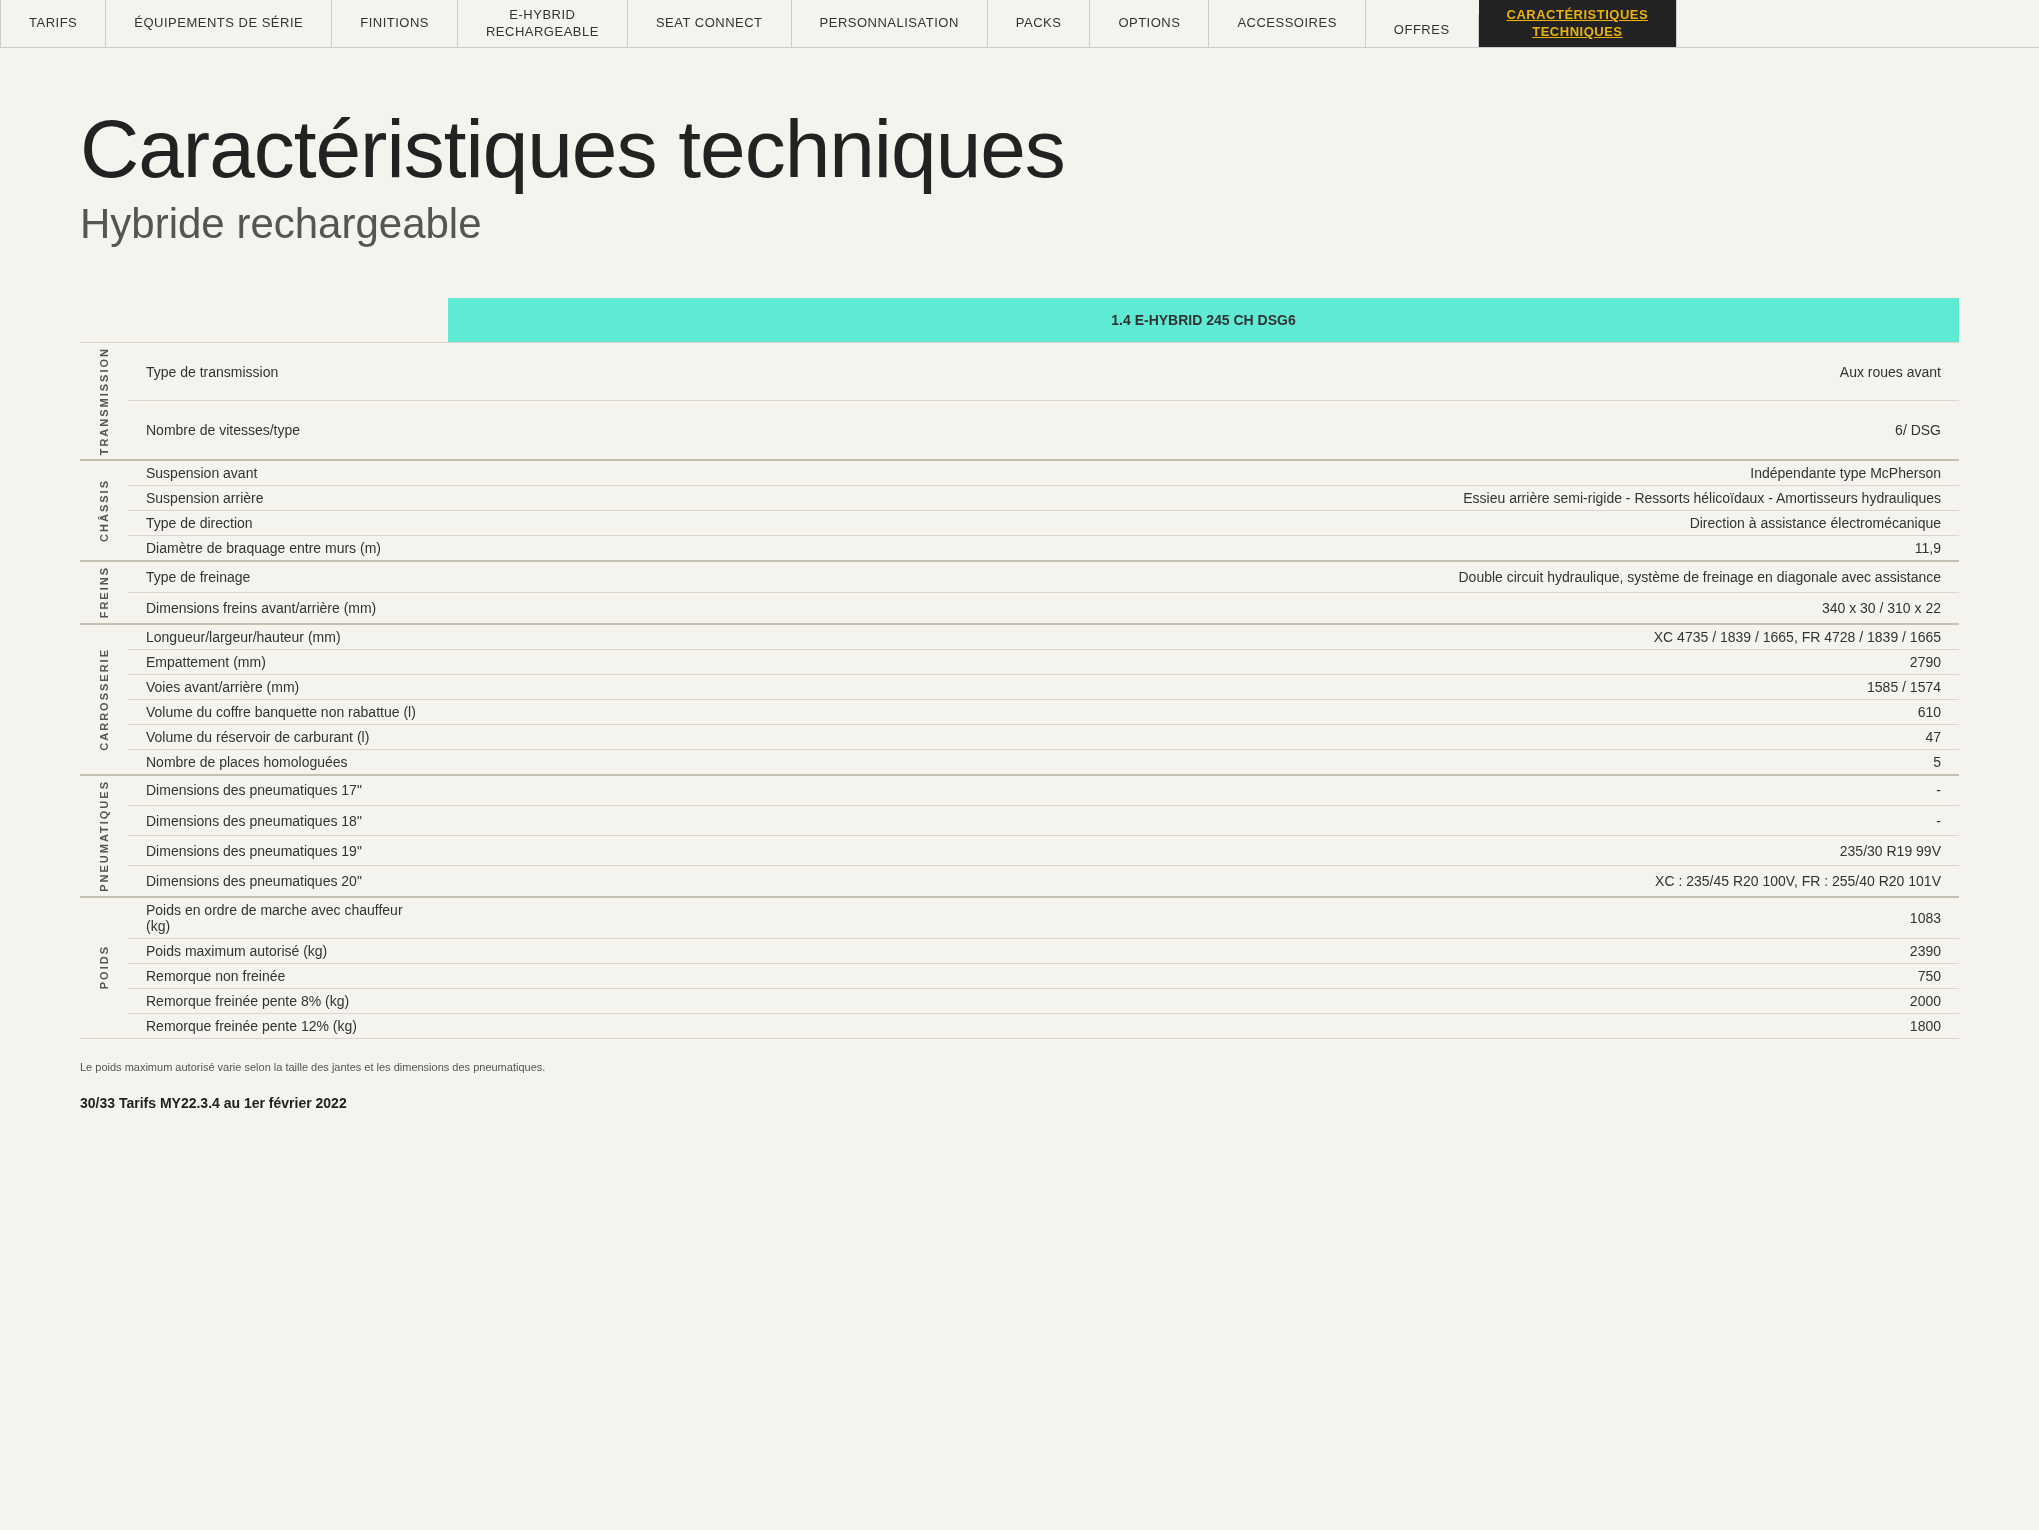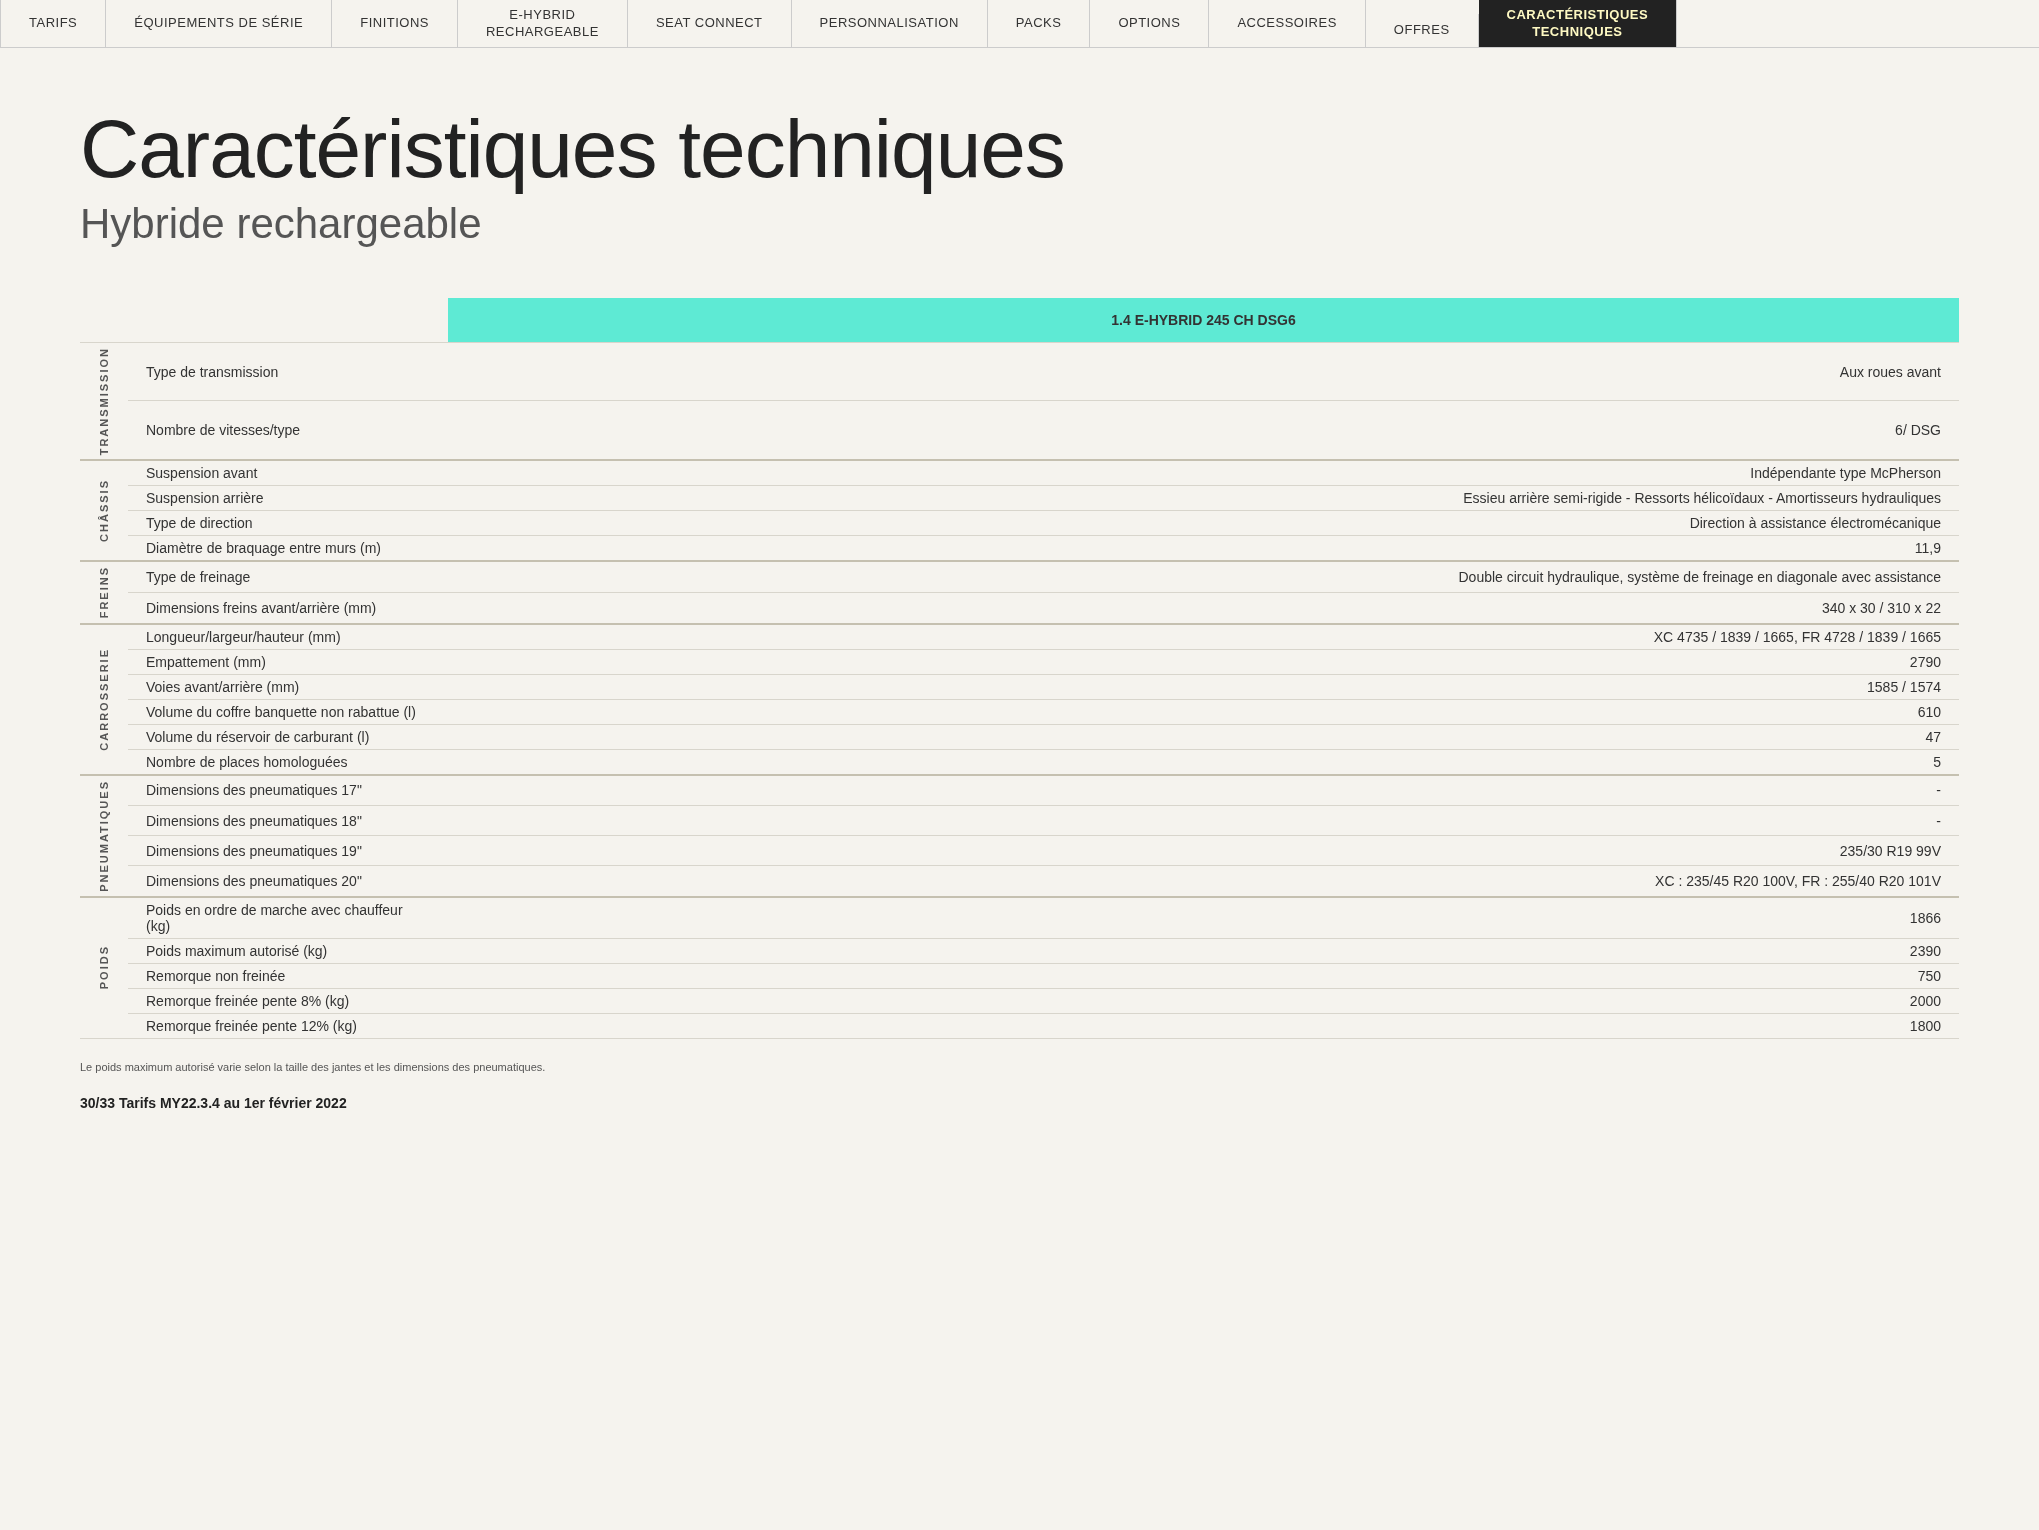--- a/index.html
+++ b/index.html
@@ -31,22 +31,23 @@
       text-transform: uppercase;
       letter-spacing: 0.5px;
       border-right: 1px solid #ccc;
       cursor: pointer;
       text-align: center;
       line-height: 1.3;
     }
     .nav-item:first-child { border-left: 1px solid #ccc; }
     .nav-item.active {
       background: #222;
-      color: #fef9c3;
+      color: #eab308;
       font-weight: 700;
+      text-decoration: underline;
     }
 
     
     .page-content {
       padding: 60px 80px 60px 80px;
     }
 
     h1 {
       font-size: 82px;
       font-weight: 300;
@@ -251,21 +252,21 @@
         </tr>
         <tr>
           <td class="spec-name-cell">Dimensions des pneumatiques 20"</td>
           <td class="spec-value-cell">XC : 235/45 R20 100V, FR : 255/40 R20 101V</td>
         </tr>
         <tr style="border-top: 2px solid rgb(197, 192, 176);">
           <td class="cat-label-cell" rowspan="5">
             <span class="cat-label">POIDS</span>
           </td>
           <td class="spec-name-cell">Poids en ordre de marche avec chauffeur (kg)</td>
-          <td class="spec-value-cell">1866</td>
+          <td class="spec-value-cell">1083</td>
         </tr>
         <tr>
           <td class="spec-name-cell">Poids maximum autorisé (kg)</td>
           <td class="spec-value-cell">2390</td>
         </tr>
         <tr>
           <td class="spec-name-cell">Remorque non freinée</td>
           <td class="spec-value-cell">750</td>
         </tr>
         <tr>

